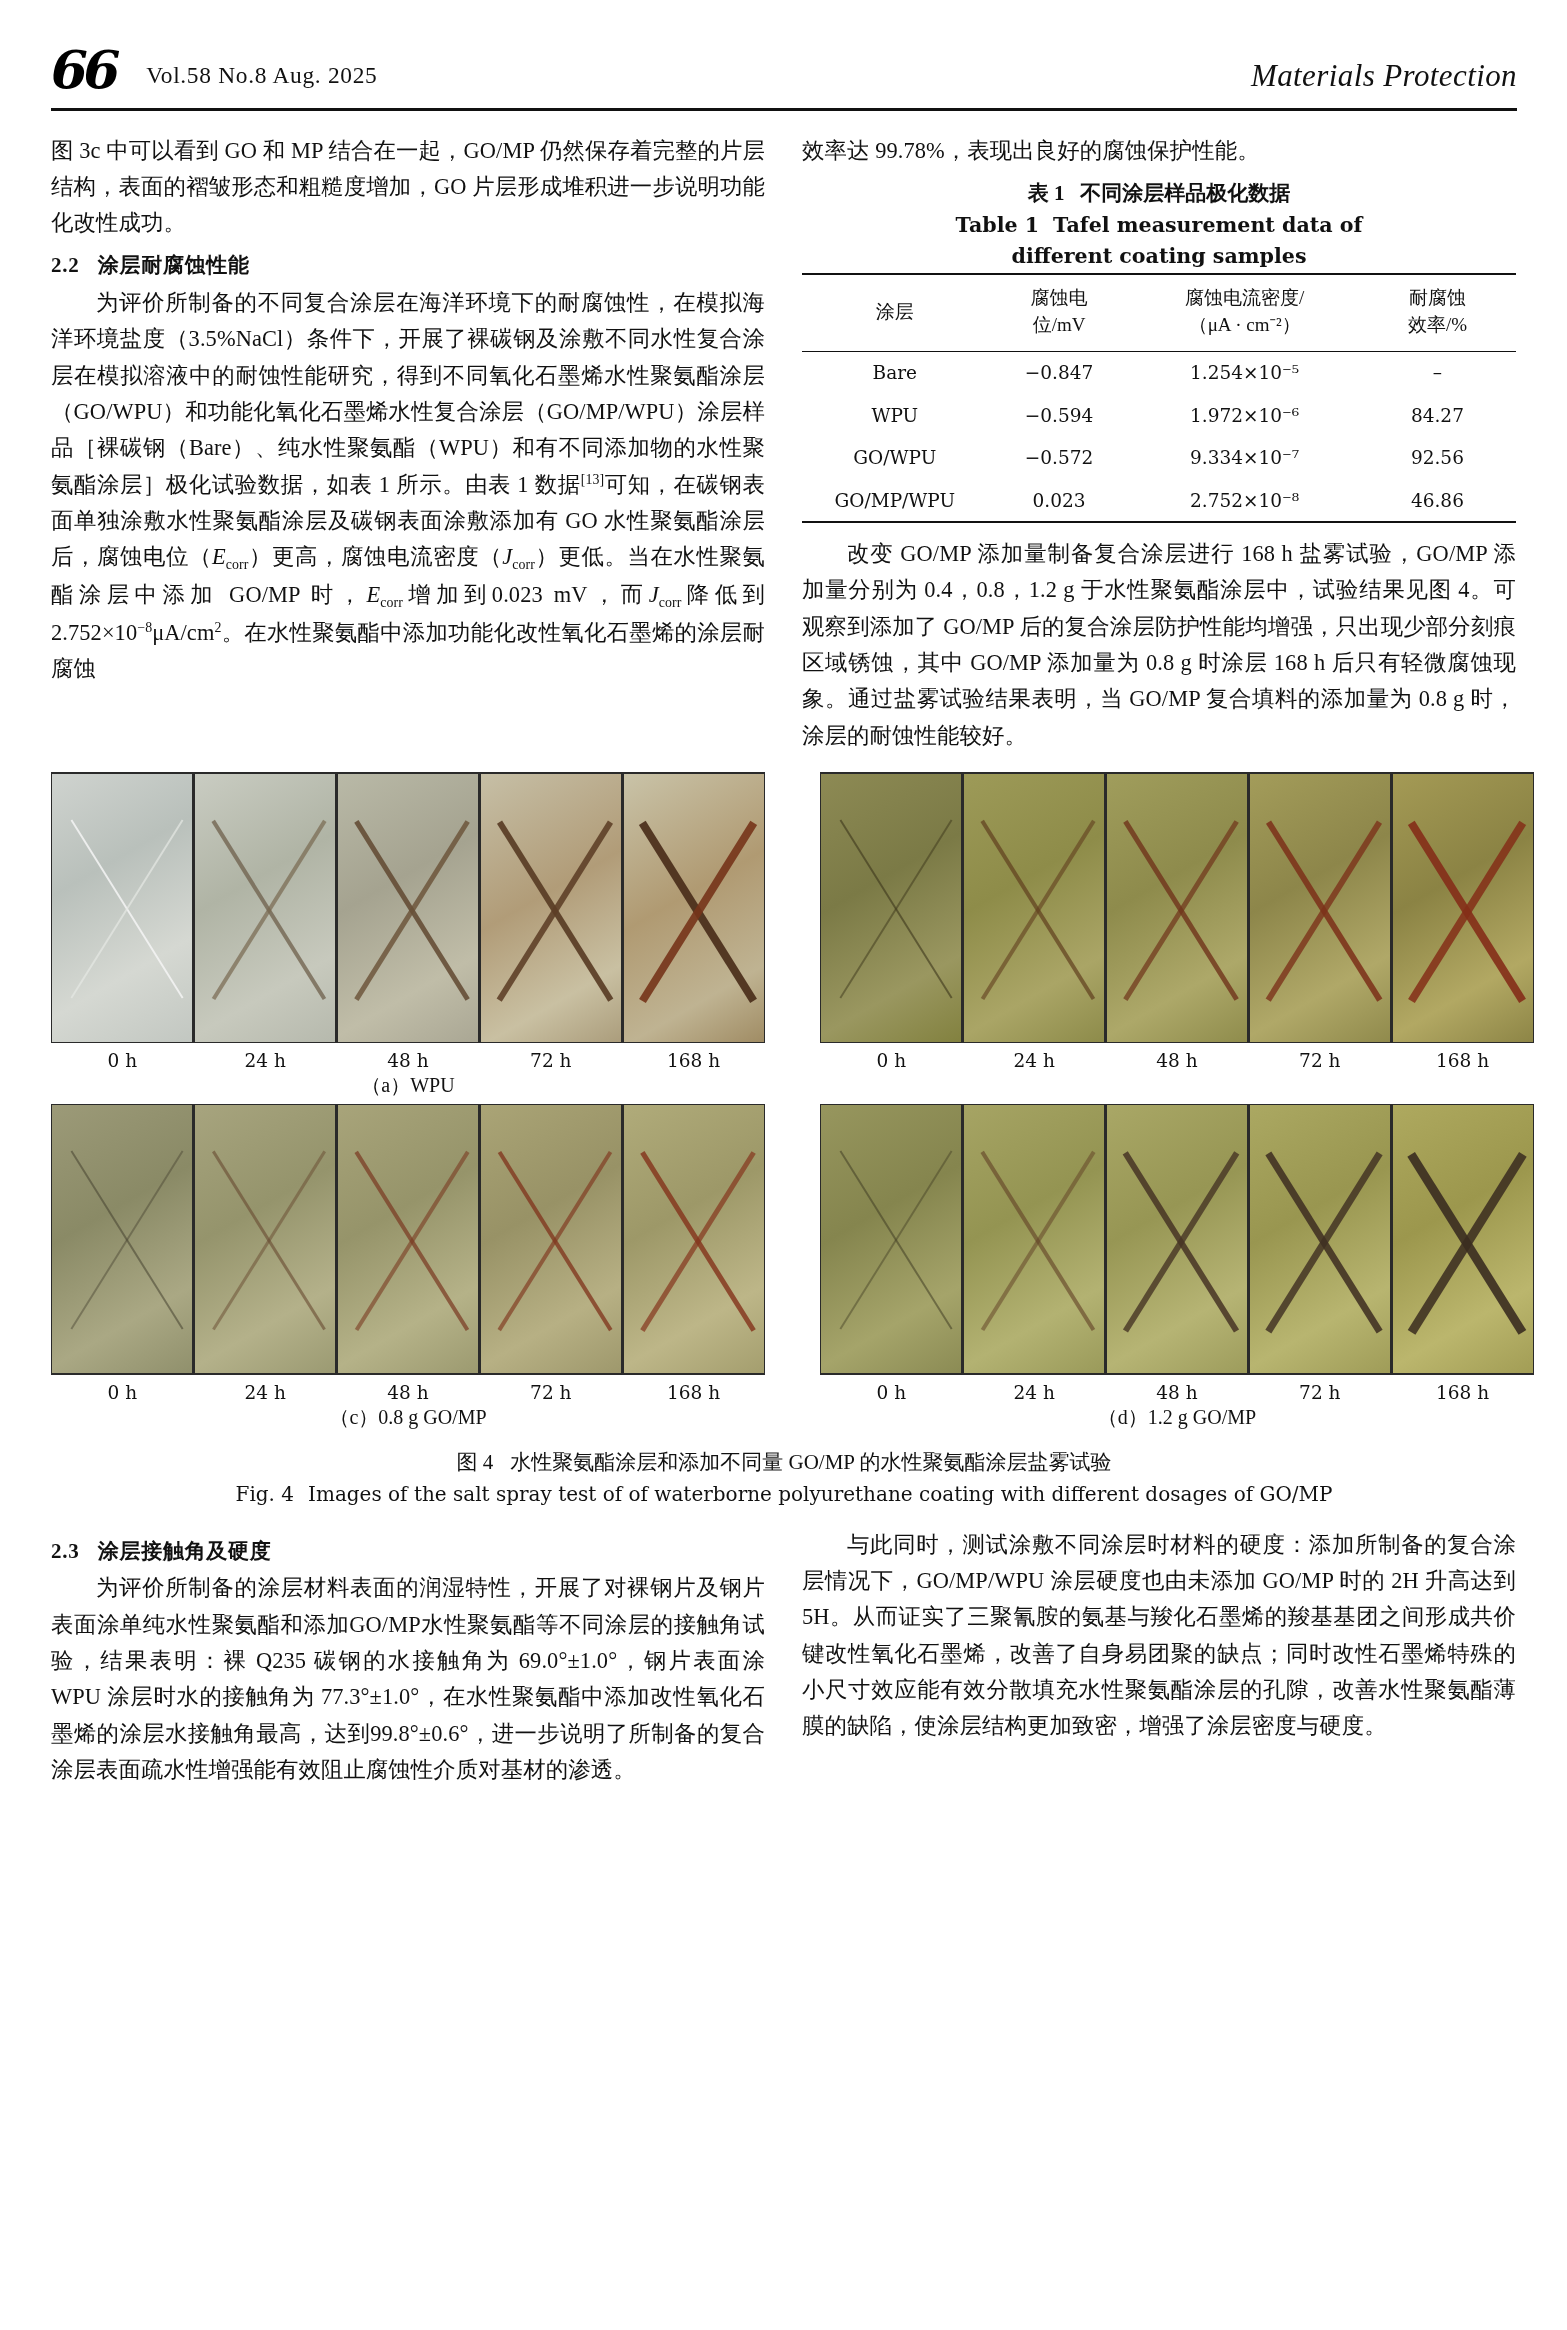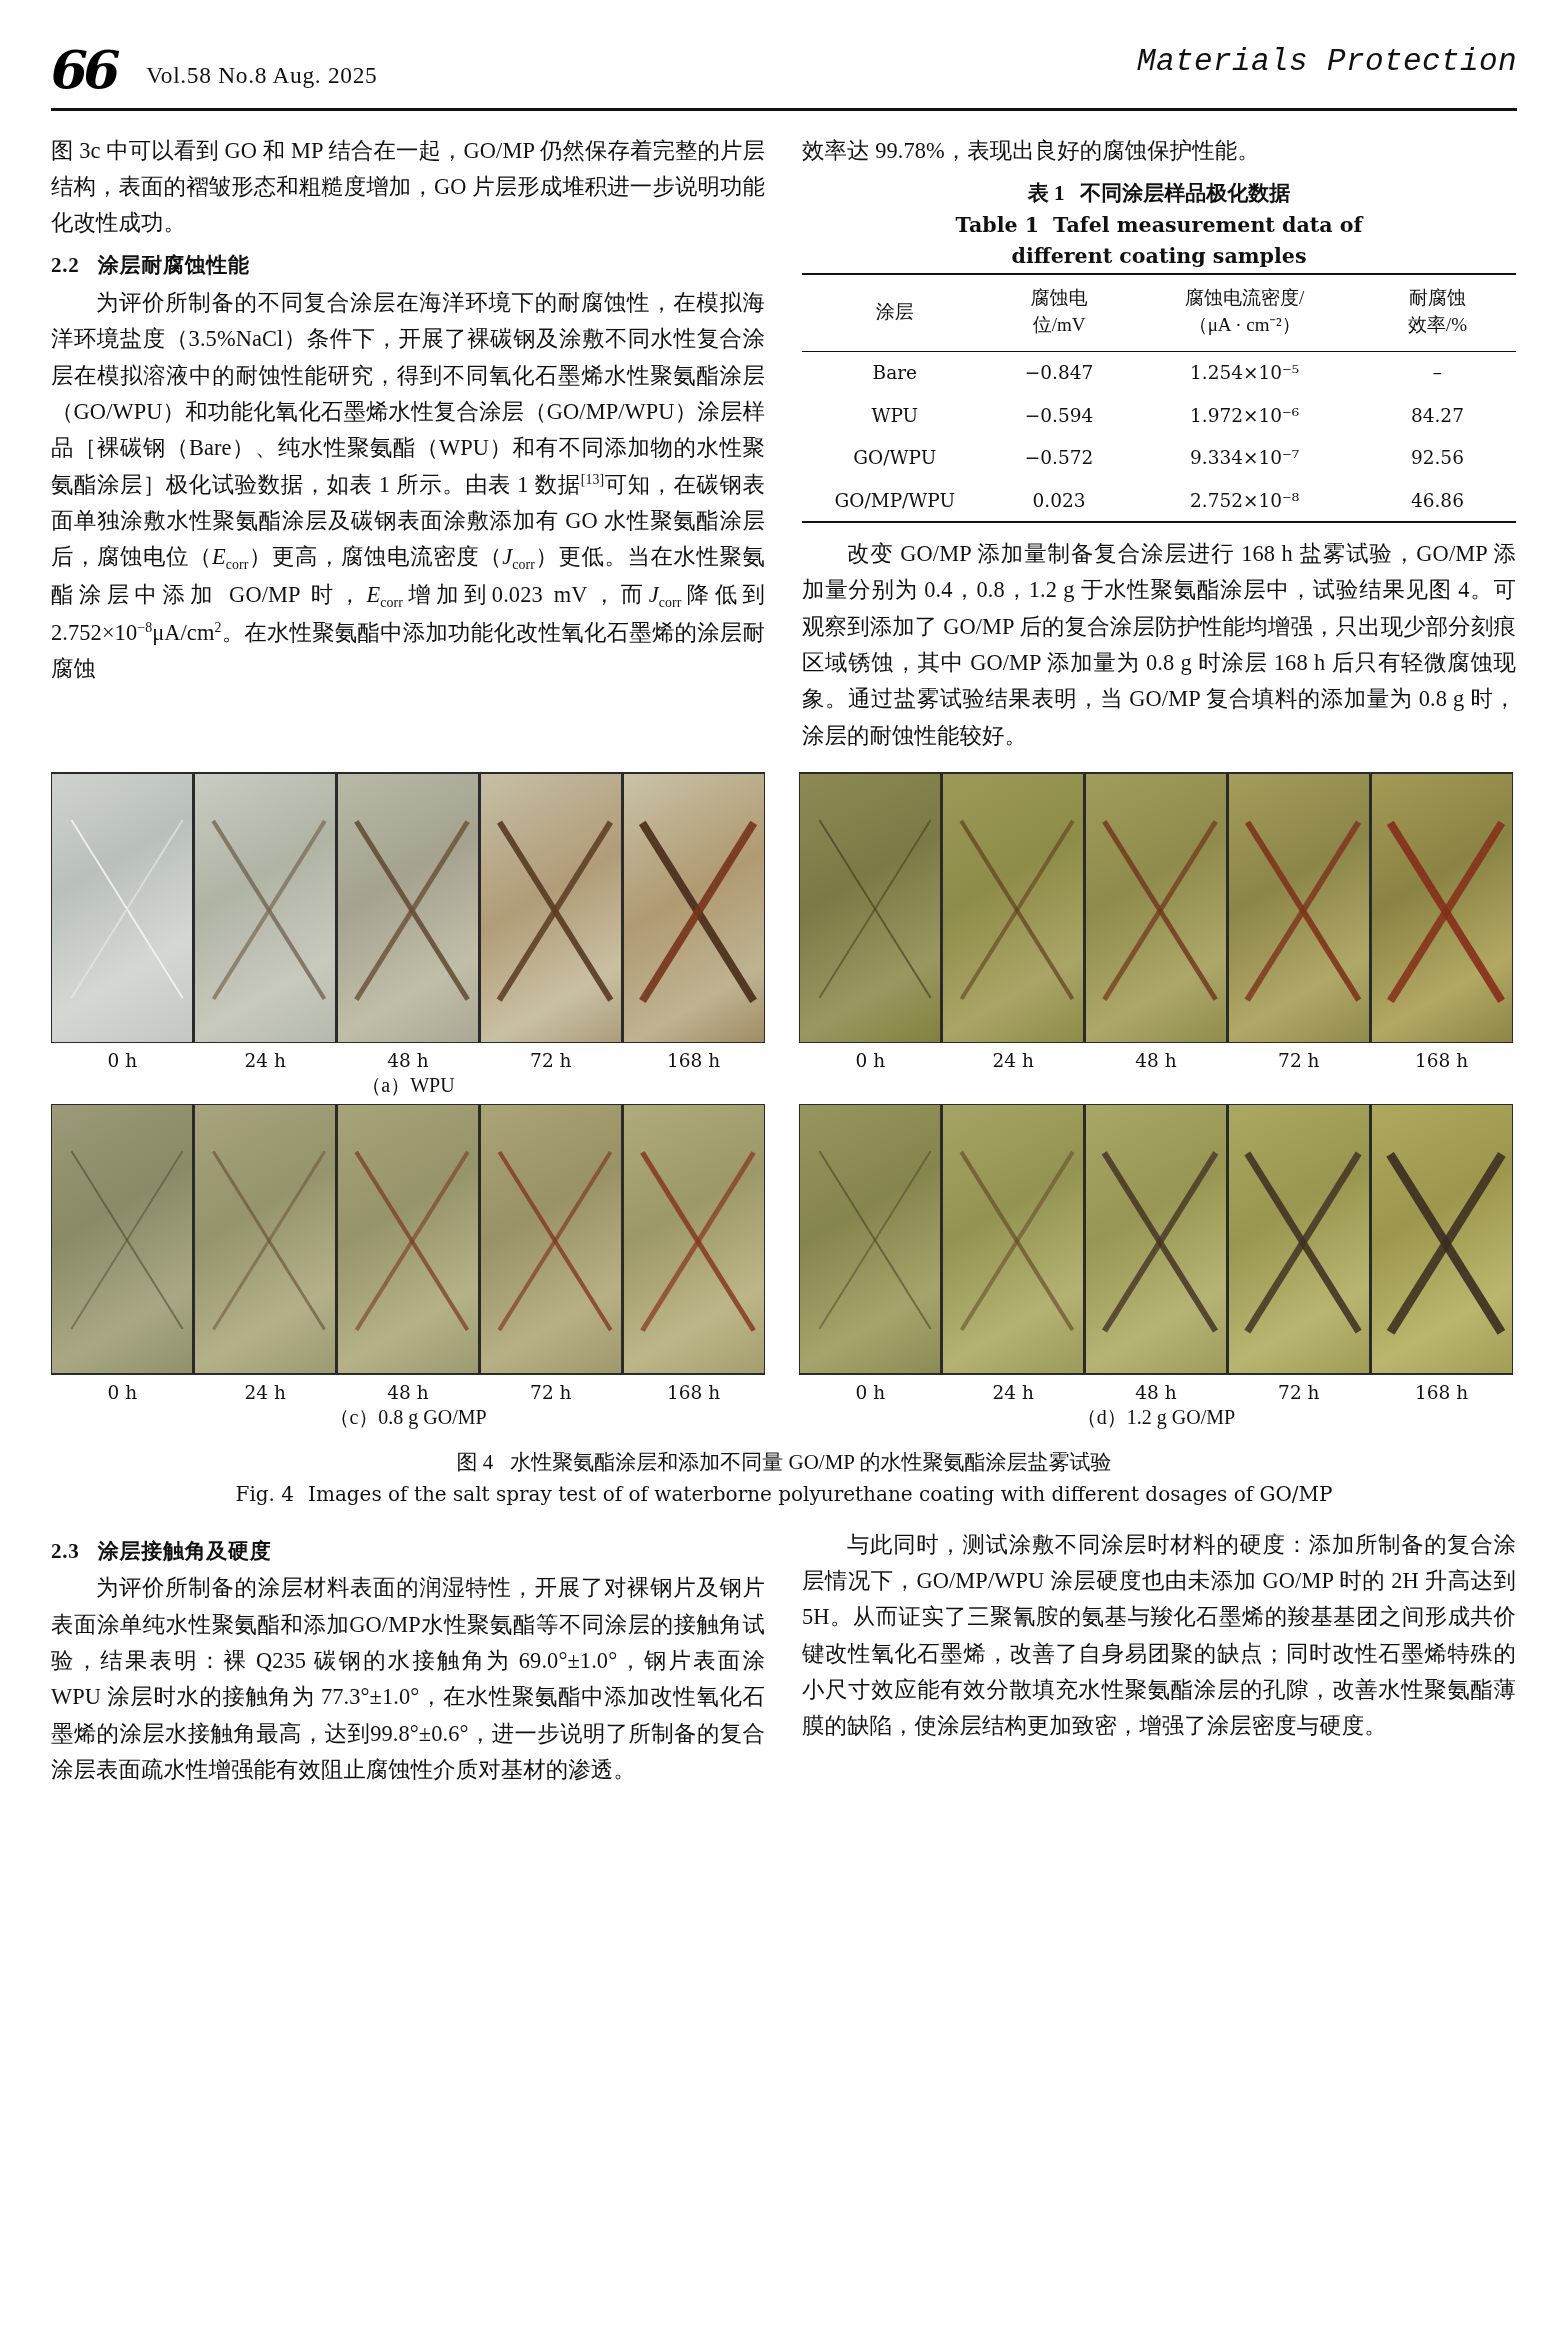--- a/index.html
+++ b/index.html
@@ -38,24 +38,24 @@
   }
   .header-issue {
     font-family:"Liberation Serif", serif;
     font-size:23.4px;
     padding-left:30px;
     padding-bottom:18.5px;
     letter-spacing:0.7px;
   }
   .header-journal {
     margin-left:auto;
-    font-family:Liberation Mono, monospace;
+    font-family:Liberation Serif, serif;
     font-style:italic;
     font-size:31px;
-    padding-bottom:28px;
+    padding-bottom:13px;
     letter-spacing:0.4px;
   }
   .header-rule {
     position:absolute;
     left:51px; right:51px;
     top:108px;
     height:2.8px;
     background:#111;
   }
 
@@ -119,21 +119,21 @@
     font-family:"DejaVu Serif", serif;
     font-size:18.5px;
   }
   table.data tbody tr:last-child td { border-bottom:2.1px solid #111; }
 
   
   .fig-wrap { margin:17px 51px 0 51px; }
   .fig-grid {
     display:grid;
     grid-template-columns:714px 714px;
-    gap:0 34px;
+    gap:0 55px;
   }
   .panel { margin-bottom:4.3px; }
   .strip {
     display:grid;
     grid-template-columns:repeat(5, 1fr);
     gap:2.8px;
     height:268px;
     background:#2a2a2a;
     padding:1.4px;
   }

